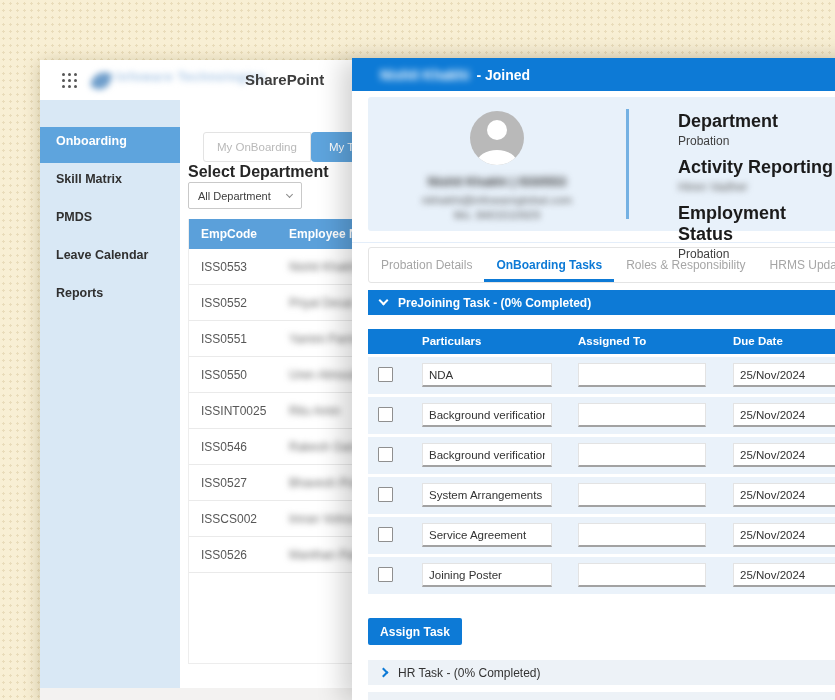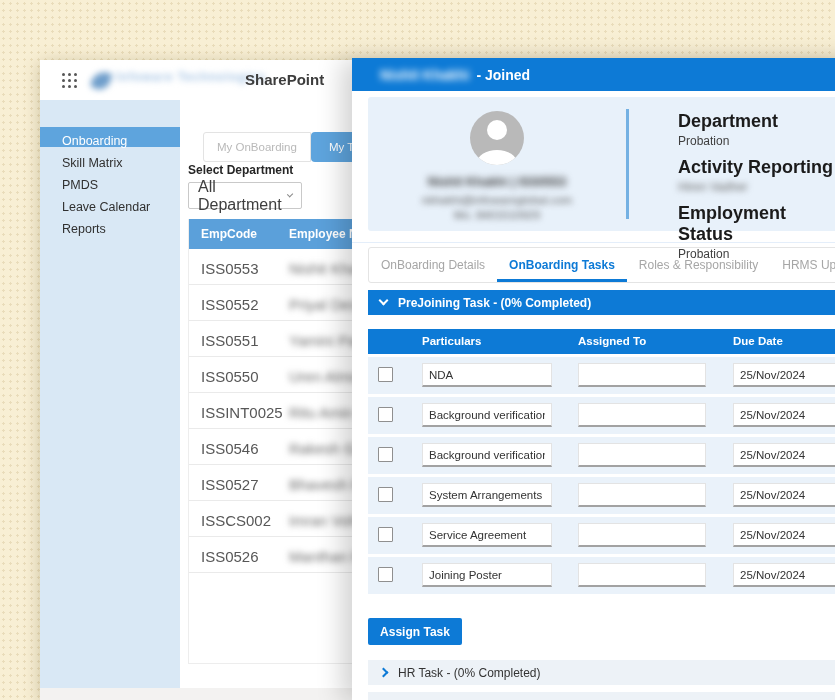--- a/index.html
+++ b/index.html
@@ -21,45 +21,45 @@
   .waffle i { width:3px; height:3px; background:#565656; border-radius:50%; }
   .logo { position:absolute; left:50px; top:5px; width:150px; height:30px; filter:blur(3px); }
   .logo-swoosh { position:absolute; left:2px; top:6px; width:18px; height:19px;
                  background:#6f9ecb; border-radius:80% 10% 65% 25%; transform:rotate(18deg); }
   .logo-text { position:absolute; left:26px; top:5px; font-size:12px; font-weight:bold;
                color:#a4c3e3; letter-spacing:1px; white-space:nowrap; }
   .brand { position:absolute; left:205px; top:11px; font-size:15px; font-weight:600; color:#3d3d3d; }
 
   
   .sidebar { position:absolute; left:0; top:40px; width:140px; height:588px; background:#d9e8f5; }
-  .side-item { height:20px; line-height:28px; padding-left:22px; font-size:12.5px;
-               font-weight:400; color:#303030; margin-top:2px; cursor:pointer; }
+  .side-item { height:36px; line-height:28px; padding-left:16px; font-size:12.5px;
+               font-weight:700; color:#303030; margin-top:2px; cursor:pointer; }
   .side-item.first { margin-top:27px; }
   .side-item.active { background:#5ea4dd; color:#fff; }
 
   .footer { position:absolute; left:0; bottom:0; width:100%; height:12px; background:#f3f2f1; }
 
   
   .main { position:absolute; left:140px; top:40px; right:0; bottom:12px; background:#fff; }
   .team-tabs { position:absolute; left:8px; top:32px; display:flex;padding-left:15px; }
   .ttab1 { height:30px; line-height:28px; padding:0 13px; background:#fff; border:1px solid #e3e3e3;
            border-radius:3px 0 0 3px; font-size:11.5px; color:#b9b9b9; cursor:pointer; }
   .ttab2 { height:30px; line-height:30px; padding:0 18px; background:#5ea4dd; border-radius:4px;
            font-size:11.5px; color:#fff; cursor:pointer; }
-  .select-label { position:absolute; left:8px; top:63px; font-size:12px; font-weight:bold; color:#262626; }
+  .select-label { position:absolute; left:8px; top:63px; font-size:16px; font-weight:bold; color:#262626; }
   .dept-select { position:absolute; left:8px; top:82px; width:114px; height:27px; background:#fff;
-                 border:1px solid #c9c9c9; border-radius:2px; font-size:16px; color:#3e3e3e;
+                 border:1px solid #c9c9c9; border-radius:2px; font-size:11px; color:#3e3e3e;
                  display:flex; align-items:center; justify-content:space-between; padding:12px 9px; cursor:pointer; }
   .emp-table { position:absolute; left:8px; top:119px; width:310px; height:445px;
                background:#fff; border:1px solid #ededed; border-top:none; }
   .e-head { height:30px; background:#5ba0da; color:#fff; font-size:12px; font-weight:bold;
             position:relative;text-align:right; }
   .e-head .h1 { position:absolute; left:12px; top:8px; }
   .e-head .h2 { position:absolute; left:100px; top:8px; white-space:nowrap; }
-  .e-row { height:36px; border-bottom:1px solid #eaeaea; position:relative; font-size:15px; cursor:pointer; }
+  .e-row { height:36px; border-bottom:1px solid #eaeaea; position:relative; font-size:12px; cursor:pointer; }
   .e-code { position:absolute; left:12px; top:11px; color:#575757; }
   .e-name { position:absolute; left:100px; top:11px; color:#6a6a6a; filter:blur(3px); white-space:nowrap; }
 
   
   .panel { position:absolute; left:312px; top:-2px; width:520px; height:642px; background:#fff;
            box-shadow:-10px 2px 24px rgba(0,0,0,.18); }
   .panel-header { height:33px; background:#0d7ad6; color:#fff; display:flex; align-items:center;
                   padding-left:28px; font-size:14px; font-weight:bold; }
   .ph-name { filter:blur(3.5px); margin-right:7px; }
 
@@ -234,21 +234,21 @@
           <div class="f-label">Activity Reporting</div>
           <div class="f-value blurred">Hiren Vadher</div>
           <div class="f-label">Employment Status</div>
           <div class="f-value">Probation</div>
         </div>
       </div>
 
       <div class="panel-divider"></div>
 
       <div class="tab-strip">
-        <div class="ptab">OnBoarding Details</div>
+        <div class="ptab">Probation Details</div>
         <div class="ptab active">OnBoarding Tasks</div>
         <div class="ptab">Roles &amp; Responsibility</div>
         <div class="ptab">HRMS Update</div>
       </div>
 
       <div class="section-bar prejoin">
         <span class="chev down"></span>
         <span class="bar-label">PreJoining Task - (0% Completed)</span>
       </div>
 

